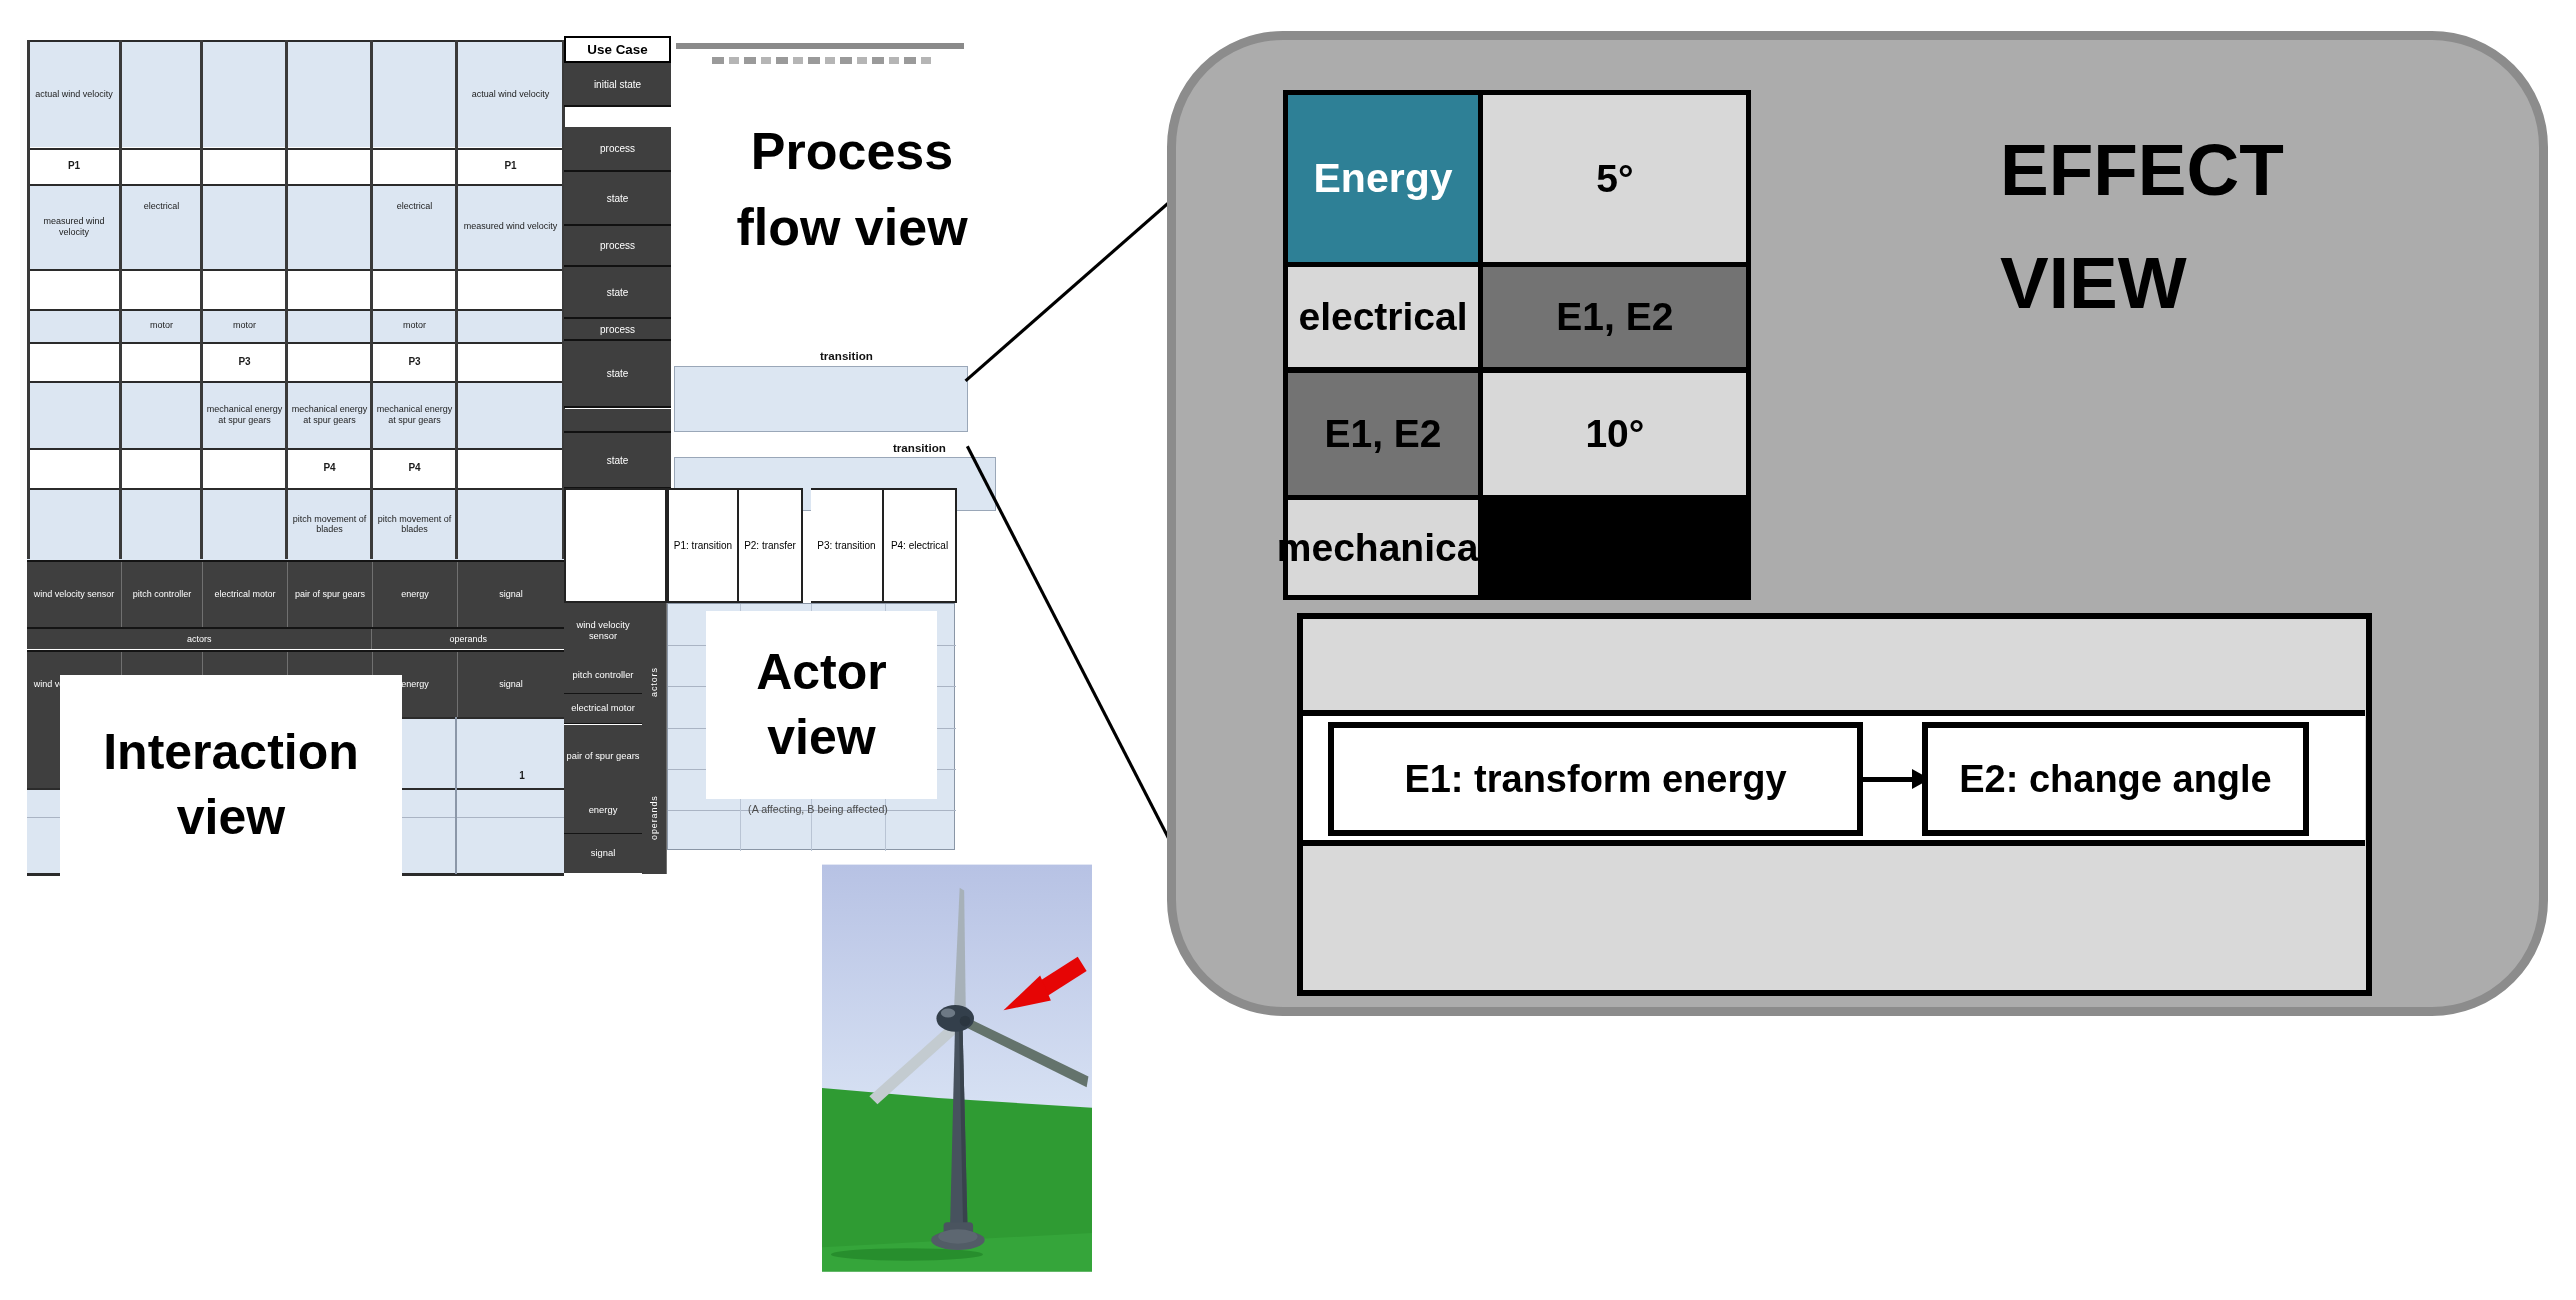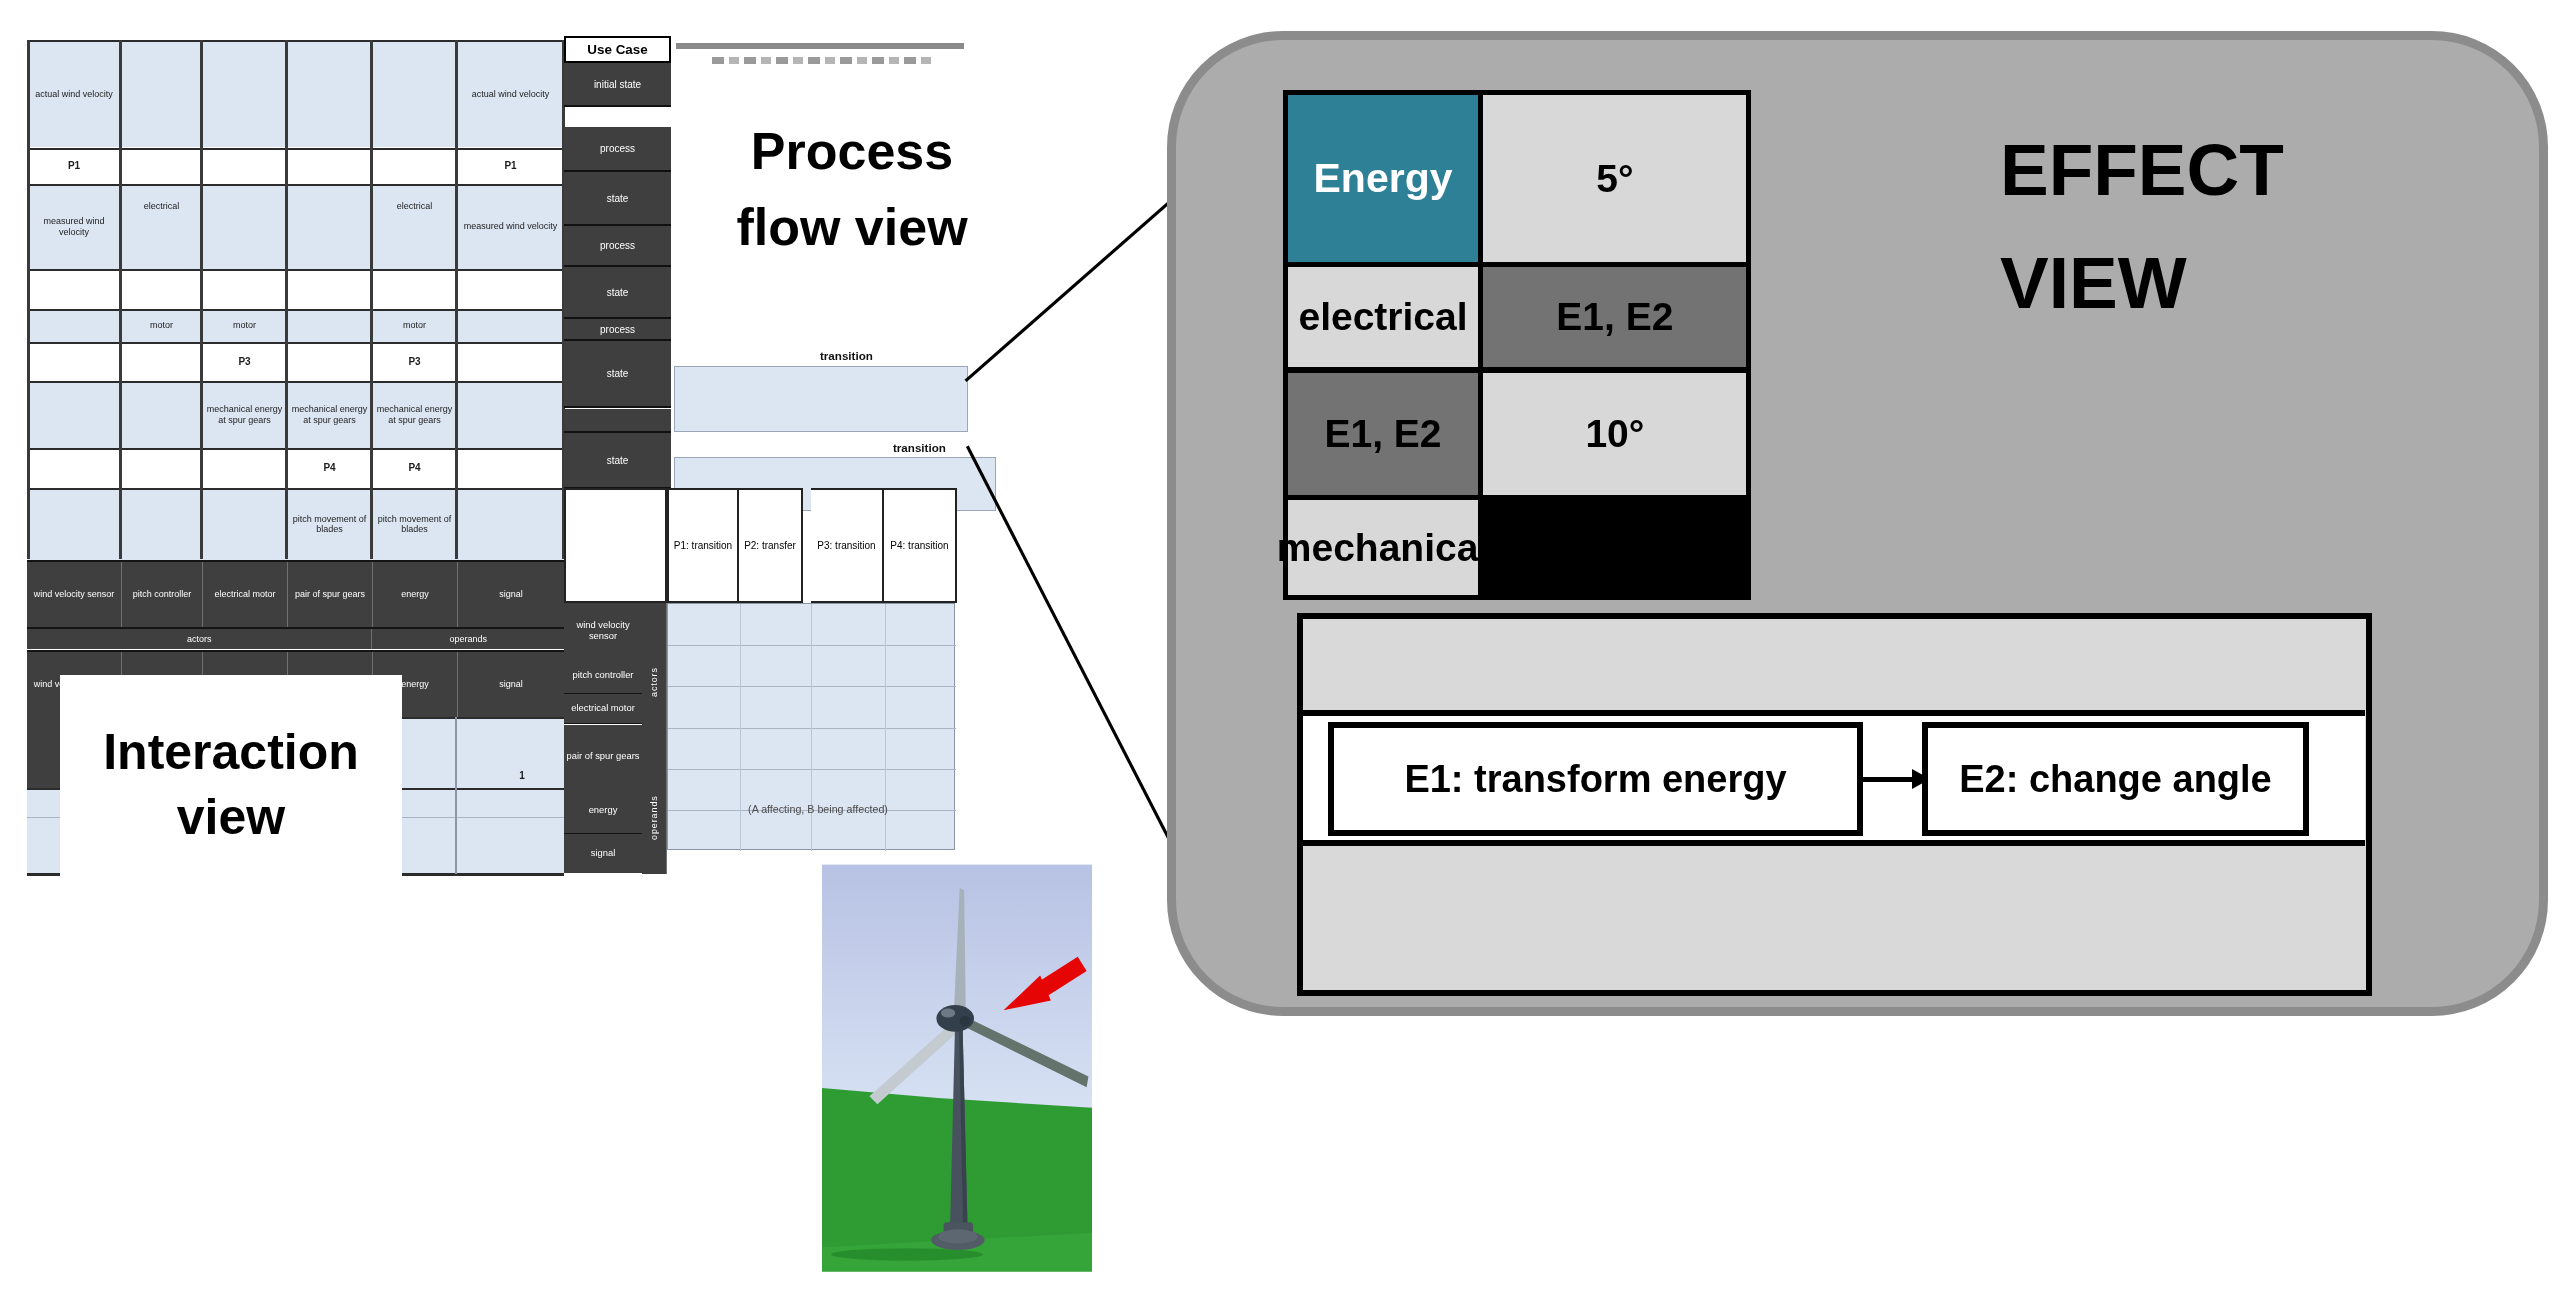--- a/index.html
+++ b/index.html
@@ -157,21 +157,21 @@
     <div class="abs fineprint" style="left:685px;top:30px;width:224px;height:7.2px;"></div>
     <div class="bandlab" style="left:793px;top:322px;">transition</div>
     <div class="abs band" style="left:647px;top:339px;width:294px;height:66px;"></div>
     <div class="bandlab" style="left:866px;top:414px;">transition</div>
     <div class="abs band" style="left:647px;top:430px;width:322px;height:54px;"></div>
 
     <div class="abs" style="left:537px;top:461px;width:103px;height:115px;background:#fff;border:2.7px solid #222;box-sizing:border-box;"></div>
     <div class="abs cell" style="left:640px;top:461px;width:72px;height:115px;background:#fff;border:2.7px solid #222;box-sizing:border-box;font-size:10px;line-height:1.2;padding:3.6px;">P1: transition</div>
     <div class="abs cell" style="left:712px;top:461px;width:64px;height:115px;background:#fff;border:2.7px solid #222;border-left:none;box-sizing:border-box;font-size:10px;line-height:1.2;padding:3.6px;">P2: transfer</div>
     <div class="abs cell" style="left:784px;top:461px;width:73px;height:115px;background:#fff;border:2.7px solid #222;border-left:none;box-sizing:border-box;font-size:10px;line-height:1.2;padding:3.6px;">P3: transition</div>
-    <div class="abs cell" style="left:857px;top:461px;width:73px;height:115px;background:#fff;border:2.7px solid #222;border-left:none;box-sizing:border-box;font-size:10px;line-height:1.2;padding:3.6px;">P4: transition</div>
+    <div class="abs cell" style="left:857px;top:461px;width:73px;height:115px;background:#fff;border:2.7px solid #222;border-left:none;box-sizing:border-box;font-size:10px;line-height:1.2;padding:3.6px;">P4: electrical</div>
 
     <div class="abs" style="left:640px;top:576px;width:288px;height:247px;background:#dce6f2;border:1.8px solid #8a96a6;box-sizing:border-box;">
       <div class="hl" style="left:0;top:41px;width:288px;"></div>
       <div class="hl" style="left:0;top:82px;width:288px;"></div>
       <div class="hl" style="left:0;top:124px;width:288px;"></div>
       <div class="hl" style="left:0;top:165px;width:288px;"></div>
       <div class="hl" style="left:0;top:206px;width:288px;"></div>
       <div class="abs" style="left:72px;top:0;width:0.9px;height:247px;background:#b9c4d4;"></div>
       <div class="abs" style="left:143px;top:0;width:0.9px;height:247px;background:#b9c4d4;"></div>
       <div class="abs" style="left:217px;top:0;width:0.9px;height:247px;background:#b9c4d4;"></div>
@@ -182,20 +182,21 @@
     <div class="abs dk cell" style="left:537px;top:631px;width:78px;height:36px;font-size:9.4px;line-height:1.15;border-bottom:1.8px solid #141414;box-sizing:border-box;">pitch controller</div>
     <div class="abs dk cell" style="left:537px;top:667px;width:78px;height:30px;font-size:9.4px;line-height:1.15;border-bottom:1.8px solid #141414;box-sizing:border-box;">electrical motor</div>
     <div class="abs dk cell" style="left:537px;top:698px;width:78px;height:63px;font-size:9.4px;line-height:1.15;border-bottom:1.8px solid #141414;box-sizing:border-box;">pair of spur gears</div>
     <div class="abs dk cell" style="left:537px;top:760px;width:78px;height:47px;font-size:9.4px;line-height:1.15;border-bottom:1.8px solid #141414;box-sizing:border-box;">energy</div>
     <div class="abs dk cell" style="left:537px;top:807px;width:78px;height:39px;font-size:9.4px;line-height:1.15;box-sizing:border-box;">signal</div>
     <div class="abs dk cell vert" style="left:615px;top:576px;width:25px;height:158px;border-left:1.8px solid #707070;box-sizing:border-box;">actors</div>
     <div class="abs dk cell vert" style="left:615px;top:734px;width:25px;height:113px;border-left:1.8px solid #707070;box-sizing:border-box;">operands</div>
 
     <div class="labelbox" style="left:33px;top:648px;width:342px;height:219px;font-size:50px;line-height:1.3;">Interaction view</div>
     <div class="labelbox" style="left:681px;top:38px;width:288px;height:249px;font-size:52px;line-height:1.45;">Process flow view</div>
+    <div class="labelbox" style="left:679px;top:584px;width:231px;height:188px;font-size:50px;line-height:1.3;">Actor view</div>
   </div>
 
   <div id="effect">
 
     <div class="ev-table">
       <div class="cell th">Energy</div>
       <div class="cell tg">5°</div>
       <div class="cell tg">electrical</div>
       <div class="cell tw">E1, E2</div>
       <div class="cell tw">E1, E2</div>

